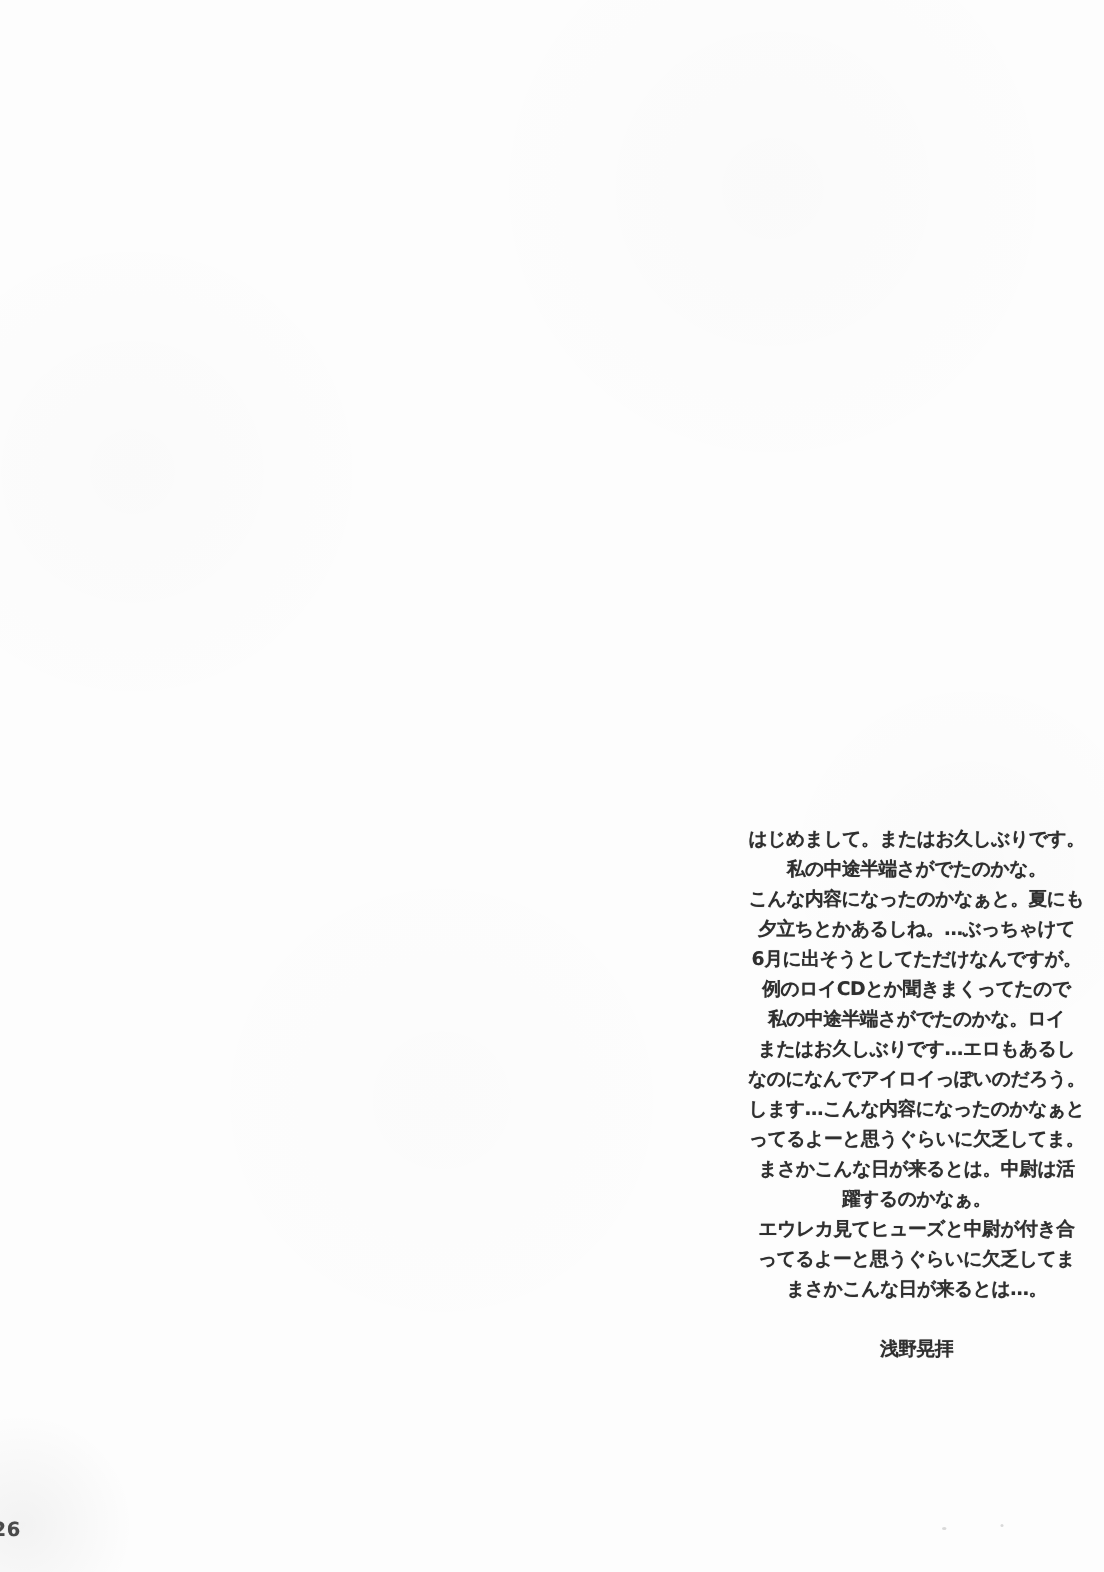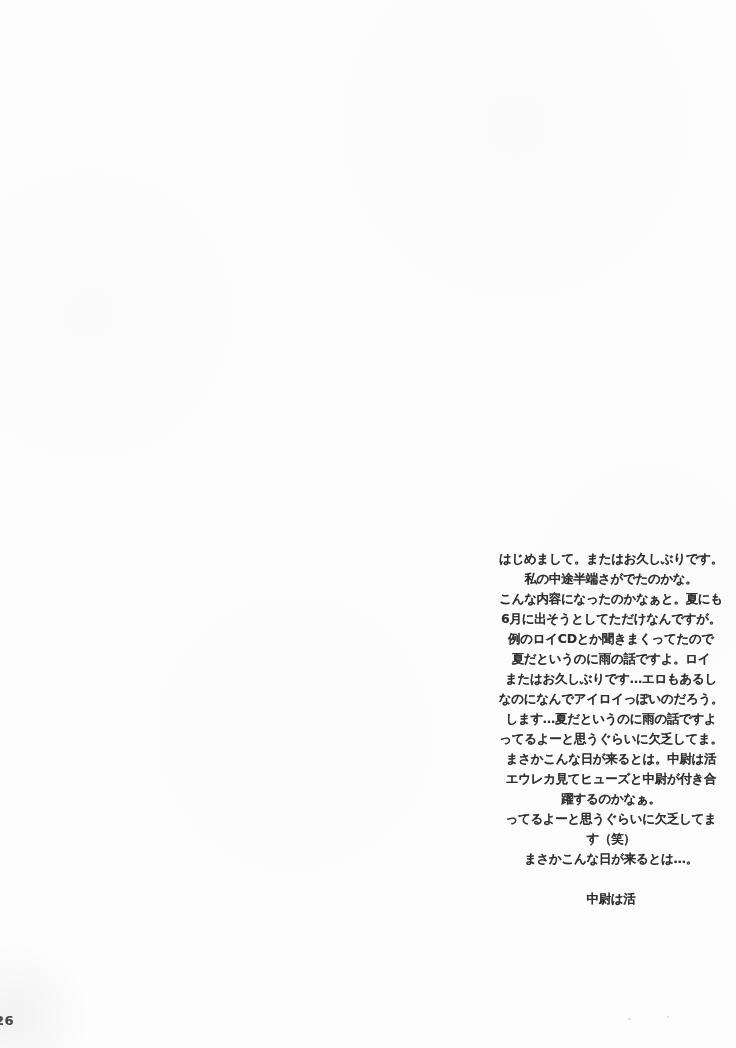--- a/index.html
+++ b/index.html
@@ -70,34 +70,34 @@
 </style>
 </head>
 <body>
 
 <div class="scan-page">
 
   <div class="afterword">
     <div class="line">はじめまして。またはお久しぶりです。</div>
     <div class="line">私の中途半端さがでたのかな。</div>
     <div class="line">こんな内容になったのかなぁと。夏にも</div>
+    <div class="line">夕立ちとかあるしね。…ぶっちゃけて</div>
     <div class="line">6月に出そうとしてただけなんですが。</div>
     <div class="line">例のロイCDとか聞きまくってたので</div>
-    <div class="line">夏だというのに雨の話ですよ。ロイ</div>
+    <div class="line">私の中途半端さがでたのかな。ロイ</div>
     <div class="line">またはお久しぶりです…エロもあるし</div>
     <div class="line">なのになんでアイロイっぽいのだろう。</div>
-    <div class="line">します…夏だというのに雨の話ですよ</div>
+    <div class="line">します…こんな内容になったのかなぁと</div>
     <div class="line">ってるよーと思うぐらいに欠乏してま。</div>
     <div class="line">まさかこんな日が来るとは。中尉は活</div>
+    <div class="line">躍するのかなぁ。</div>
     <div class="line">エウレカ見てヒューズと中尉が付き合</div>
-    <div class="line">躍するのかなぁ。</div>
     <div class="line">ってるよーと思うぐらいに欠乏してま</div>
-    <div class="line">す（笑）</div>
     <div class="line">まさかこんな日が来るとは…。</div>
-    <div class="signature">中尉は活</div>
+    <div class="signature">浅野晃拝</div>
   </div>
 
   <div class="page-number">26</div>
 
   <div class="dust-speck a"></div>
   <div class="dust-speck b"></div>
 
 </div>
 
 </body></html>

